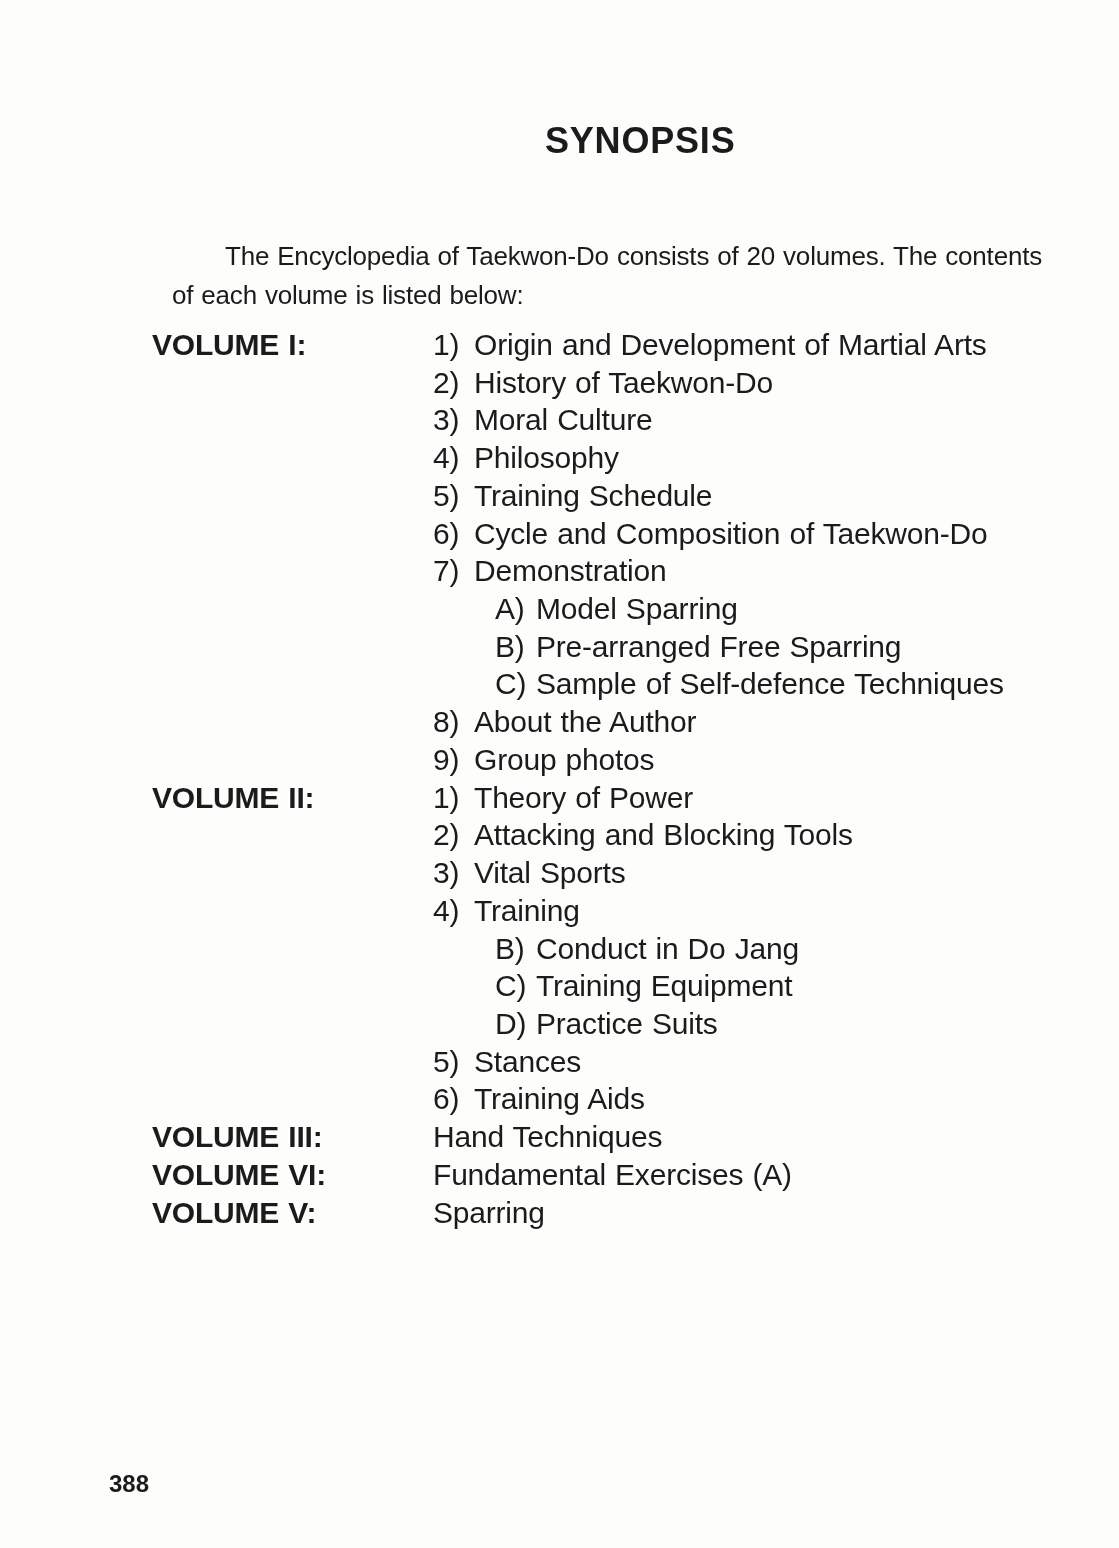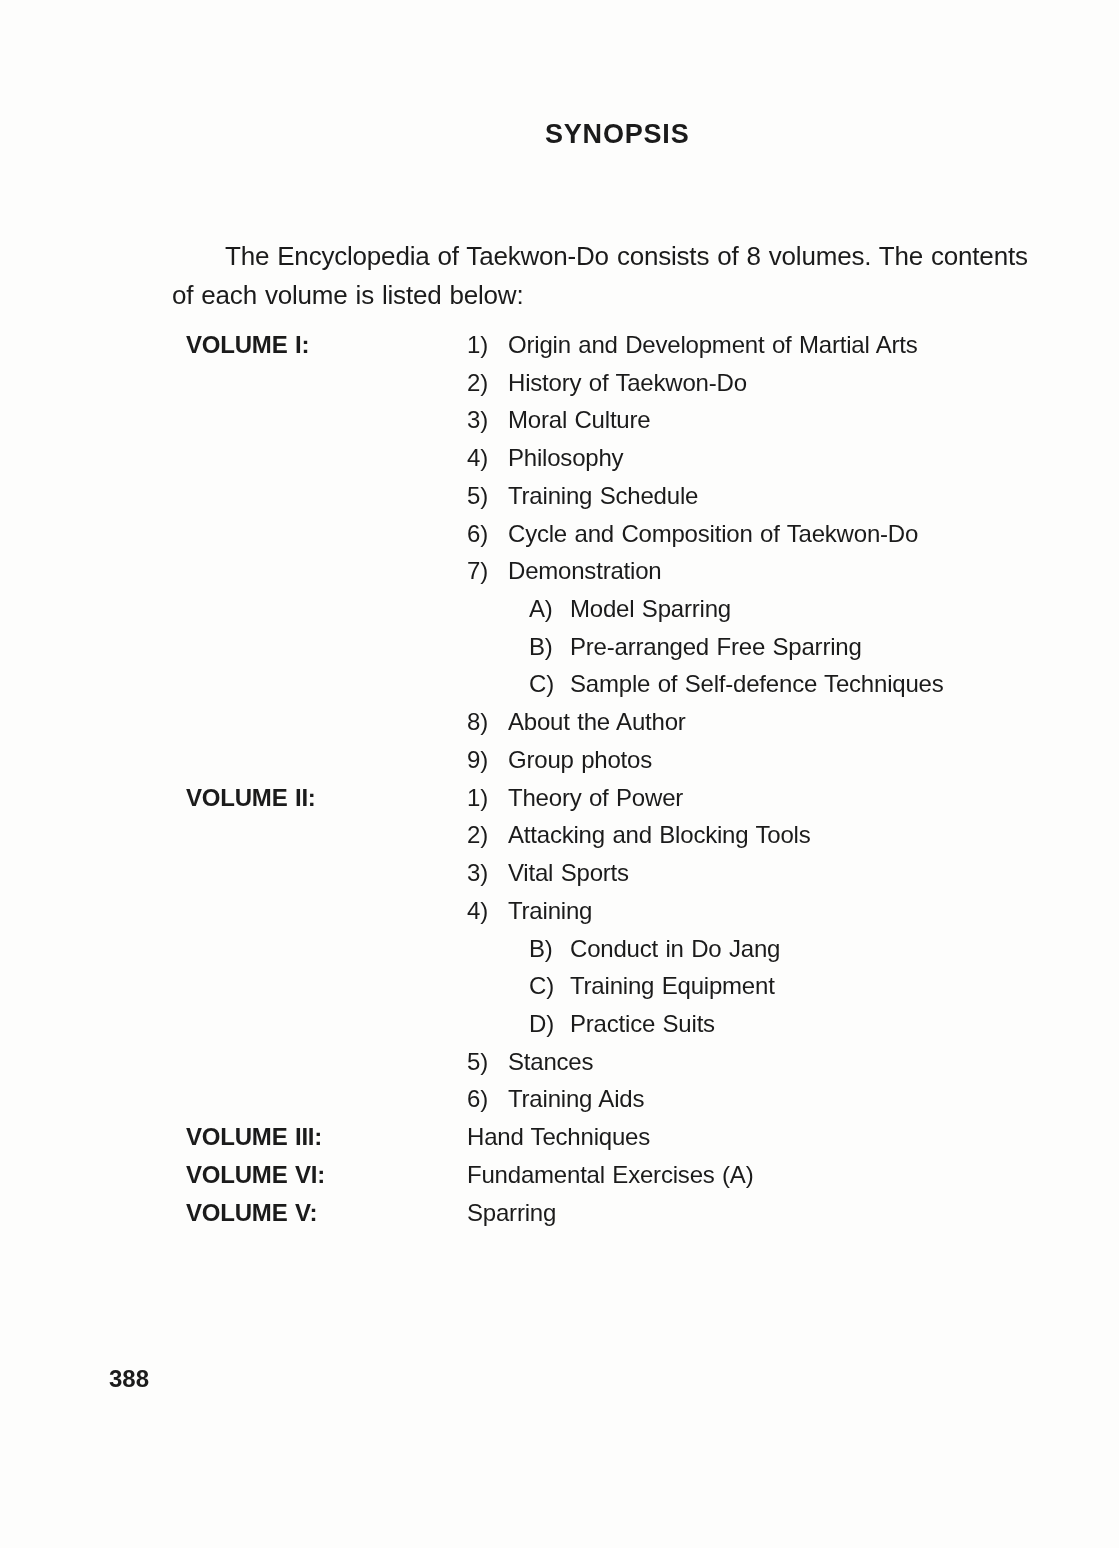--- a/index.html
+++ b/index.html
@@ -13,21 +13,21 @@
     height: 1548px;
     background: #fdfdfc;
     overflow: hidden;
     font-family: "Liberation Sans", "DejaVu Sans", sans-serif;
     color: #1b1b1b;
   }
   .title {
     position: absolute;
     left: 545px;
     top: 101px;
-    font-size: 27px;
+    font-size: 36px;
     font-weight: bold;
     letter-spacing: 0.8px;
     line-height: 31px;
     white-space: nowrap;
   }
   .intro {
     position: absolute;
     left: 172px;
     top: 211px;
     width: 910px;
@@ -35,23 +35,23 @@
     line-height: 38.8px;
     letter-spacing: -0.2px;
     word-spacing: 1px;
   }
   .intro .indent {
     display: inline-block;
     width: 53px;
   }
   .toc {
     position: absolute;
-    left: 186px;
+    left: 152px;
     top: 326px;
-    font-size: 24px;
+    font-size: 30px;
     letter-spacing: -0.2px;
     word-spacing: 1px;
   }
   .toc-row {
     height: 37.72px;
     line-height: 37.72px;
     white-space: nowrap;
   }
   .vol-label {
     display: inline-block;
@@ -67,34 +67,34 @@
   .row-content.lvl2 {
     padding-left: 62px;
   }
   .marker {
     display: inline-block;
     width: 41px;
   }
   .page-number {
     position: absolute;
     left: 109px;
-    top: 1364px;
+    top: 1469px;
     font-size: 24px;
     font-weight: bold;
     line-height: 30px;
   }
 </style>
 </head>
 <body>
 
 <div class="page">
 
   <h1 class="title">SYNOPSIS</h1>
 
-  <p class="intro"><span class="indent"></span><span>The Encyclopedia of Taekwon-Do consists of 8 volumes. The contents</span><br><span>of each volume is listed below:</span></p>
+  <p class="intro"><span class="indent"></span><span>The Encyclopedia of Taekwon-Do consists of 20 volumes. The contents</span><br><span>of each volume is listed below:</span></p>
 
   <div class="toc" id="toc">
       <div class="toc-row"><span class="vol-label">VOLUME I:</span><span class="row-content lvl1"><span class="marker">1)</span><span>Origin and Development of Martial Arts</span></span></div>
       <div class="toc-row"><span class="vol-label"></span><span class="row-content lvl1"><span class="marker">2)</span><span>History of Taekwon-Do</span></span></div>
       <div class="toc-row"><span class="vol-label"></span><span class="row-content lvl1"><span class="marker">3)</span><span>Moral Culture</span></span></div>
       <div class="toc-row"><span class="vol-label"></span><span class="row-content lvl1"><span class="marker">4)</span><span>Philosophy</span></span></div>
       <div class="toc-row"><span class="vol-label"></span><span class="row-content lvl1"><span class="marker">5)</span><span>Training Schedule</span></span></div>
       <div class="toc-row"><span class="vol-label"></span><span class="row-content lvl1"><span class="marker">6)</span><span>Cycle and Composition of Taekwon-Do</span></span></div>
       <div class="toc-row"><span class="vol-label"></span><span class="row-content lvl1"><span class="marker">7)</span><span>Demonstration</span></span></div>
       <div class="toc-row"><span class="vol-label"></span><span class="row-content lvl2"><span class="marker">A)</span><span>Model Sparring</span></span></div>

